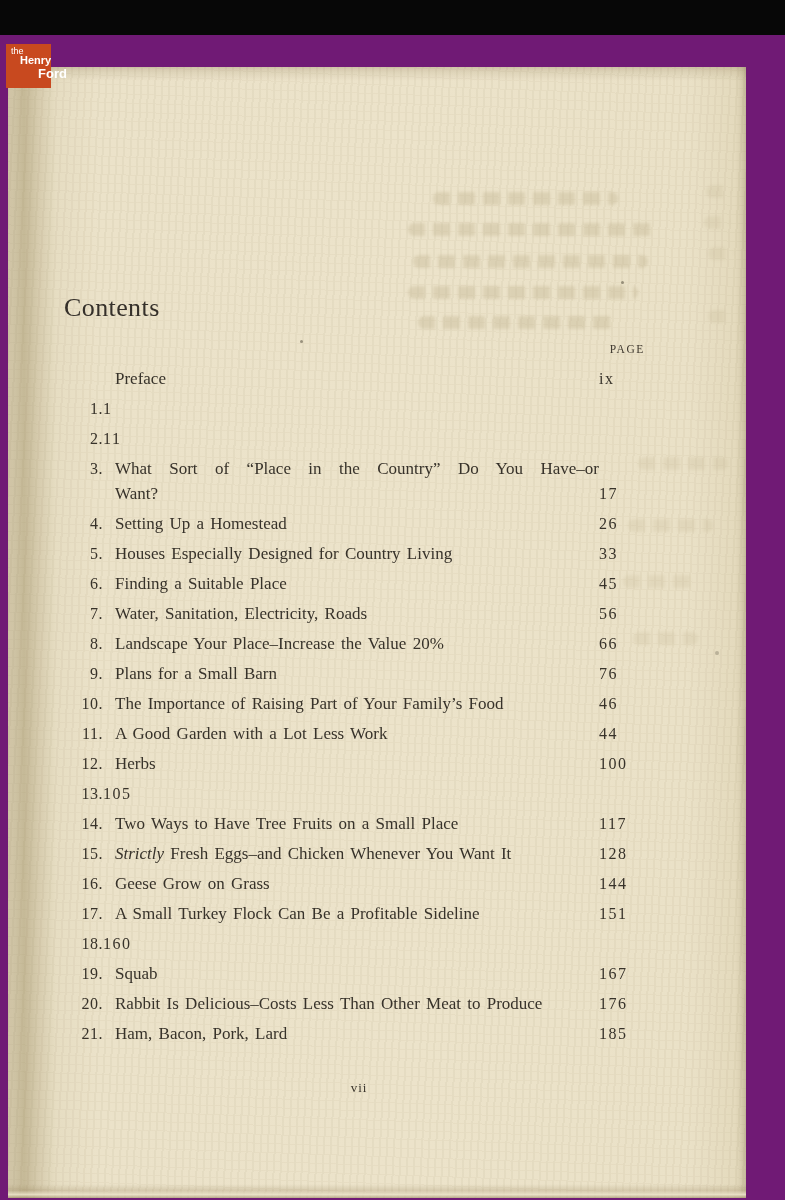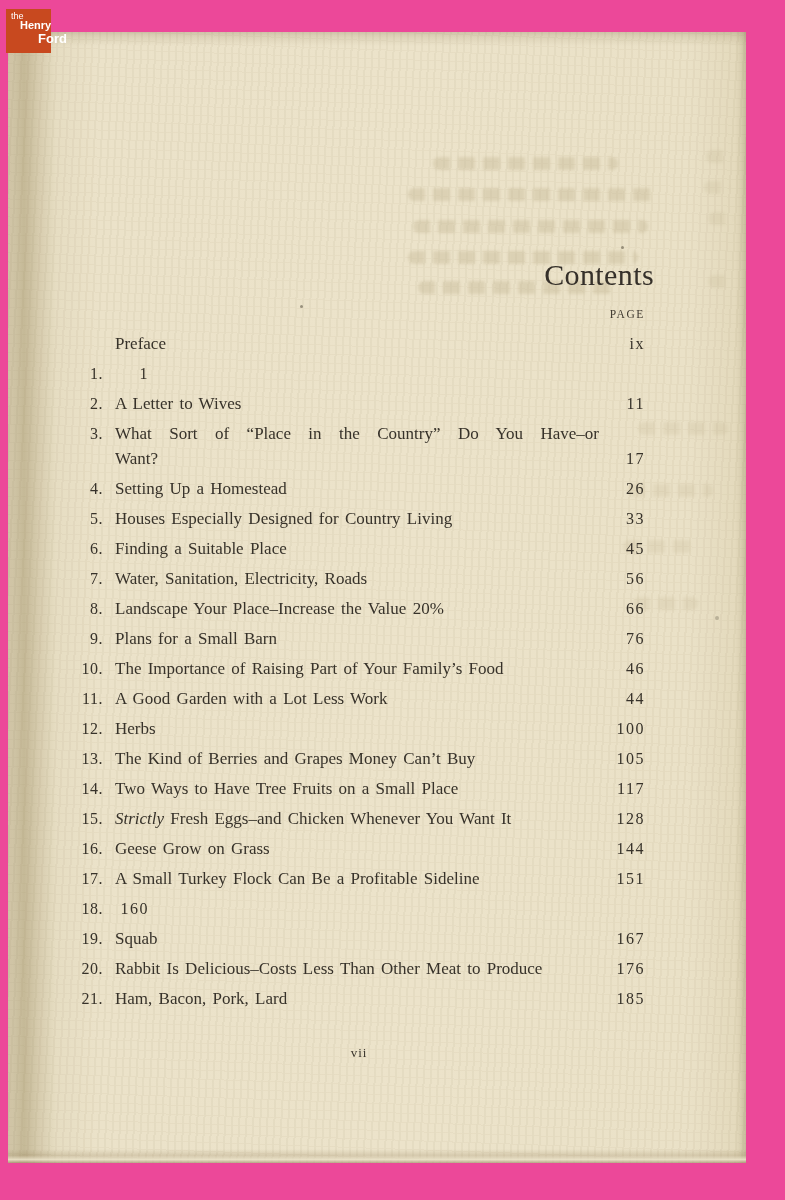--- a/index.html
+++ b/index.html
@@ -3,21 +3,21 @@
 <meta charset="utf-8">
 <style>
   html,body{margin:0;padding:0;}
   body{
     width:785px;height:1200px;
     background:#070707;
     position:relative;
     overflow:hidden;
     font-family:"Liberation Serif","DejaVu Serif",serif;
   }
-  .scan{position:absolute;inset:0;background:#ec4899;}
+  .scan{position:absolute;inset:0;background:#701a75;margin-top:35px;}
 
   
   .page{
     position:absolute;left:8px;top:32px;width:738px;height:1131px;
     background:
       linear-gradient(180deg, rgba(120,100,60,0.18) 0px, rgba(120,100,60,0.0) 14px),
       linear-gradient(90deg,
         #ddd2b4 0px, #cfc4a5 6px, #c5b997 16px, #d6cbad 30px,
         #e6ddc2 48px, #ebe2c9 90px, #ece3ca 55%, #eae1c7 92%,
         #e4dabd 98.5%, #d2c7a8 100%);
@@ -50,38 +50,38 @@
   .ghost{
     position:absolute;height:13px;border-radius:6px;
     background:repeating-linear-gradient(90deg,#c3b693 0 17px, rgba(0,0,0,0) 17px 25px);
     opacity:.38;filter:blur(1.6px);pointer-events:none;
   }
   .ghost.faint{opacity:.22;}
   .speck{position:absolute;width:3px;height:3px;border-radius:50%;background:#564e3e;opacity:.55;}
 
   
   .toc-heading{
-    position:absolute;left:74px;top:226px;width:572px;
-    text-align:right;font-size:30px;letter-spacing:.4px;color:#35302a;
+    position:absolute;left:56px;top:226px;width:572px;
+    text-align:left;font-size:26px;letter-spacing:.4px;color:#35302a;
   }
   .page-col-label{
     position:absolute;top:276px;right:101px;
     font-size:11.5px;letter-spacing:1.6px;color:#3e382e;
   }
   .toc-list{position:absolute;left:65px;top:299px;width:572px;color:#37322a;}
   .toc-row{display:flex;margin-bottom:5px;}
   .toc-num{
     flex:0 0 30px;text-align:right;font-size:16px;line-height:25px;
     letter-spacing:.5px;align-self:flex-start;
   }
   .toc-title{flex:1 1 auto;margin-left:12px;font-size:17px;line-height:25px;word-spacing:2px;min-width:0;}
   .toc-line{white-space:nowrap;}
   .toc-line.stretch{text-align:justify;text-align-last:justify;}
   .toc-page{
-    flex:0 0 46px;text-align:right;font-size:16px;line-height:25px;
+    flex:0 0 46px;text-align:left;font-size:16px;line-height:25px;
     letter-spacing:1.5px;align-self:flex-end;
   }
   .folio{
     position:absolute;left:65px;top:1013px;width:572px;text-align:center;
     font-size:13px;letter-spacing:1px;color:#3a352c;
   }
   i.lead{font-style:italic;}
 </style>
 </head>
 <body>
@@ -124,23 +124,20 @@
             <div class="toc-line">Preface</div>
           </div>
           <span class="toc-page">ix</span>
         </div>
         <div class="toc-row">
           <span class="toc-num">1.</span>
           <span class="toc-page">1</span>
         </div>
         <div class="toc-row">
           <span class="toc-num">2.</span>
-          <div class="toc-title">
-            <div class="toc-line">A Letter to Wives</div>
-          </div>
           <span class="toc-page">11</span>
         </div>
         <div class="toc-row">
           <span class="toc-num">3.</span>
           <div class="toc-title">
             <div class="toc-line stretch">What Sort of “Place in the Country” Do You Have–or</div>
             <div class="toc-line">Want?</div>
           </div>
           <span class="toc-page">17</span>
         </div>
@@ -202,23 +199,20 @@
         </div>
         <div class="toc-row">
           <span class="toc-num">12.</span>
           <div class="toc-title">
             <div class="toc-line">Herbs</div>
           </div>
           <span class="toc-page">100</span>
         </div>
         <div class="toc-row">
           <span class="toc-num">13.</span>
-          <div class="toc-title">
-            <div class="toc-line">The Kind of Berries and Grapes Money Can’t Buy</div>
-          </div>
           <span class="toc-page">105</span>
         </div>
         <div class="toc-row">
           <span class="toc-num">14.</span>
           <div class="toc-title">
             <div class="toc-line">Two Ways to Have Tree Fruits on a Small Place</div>
           </div>
           <span class="toc-page">117</span>
         </div>
         <div class="toc-row">

